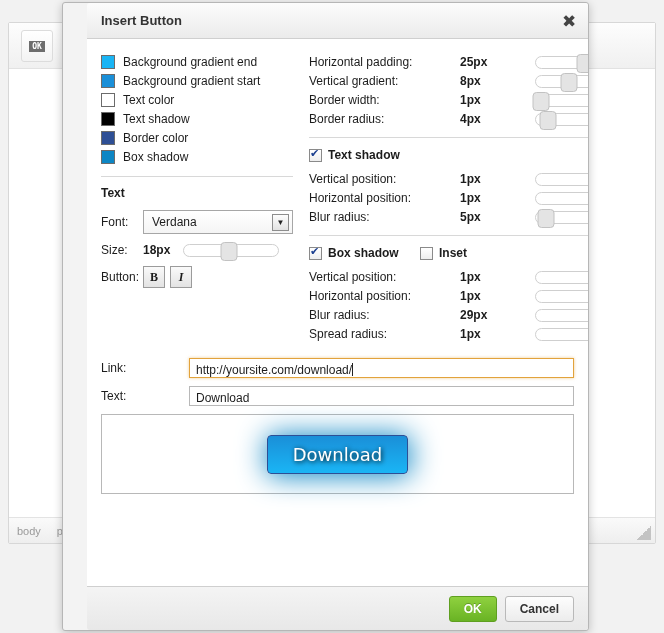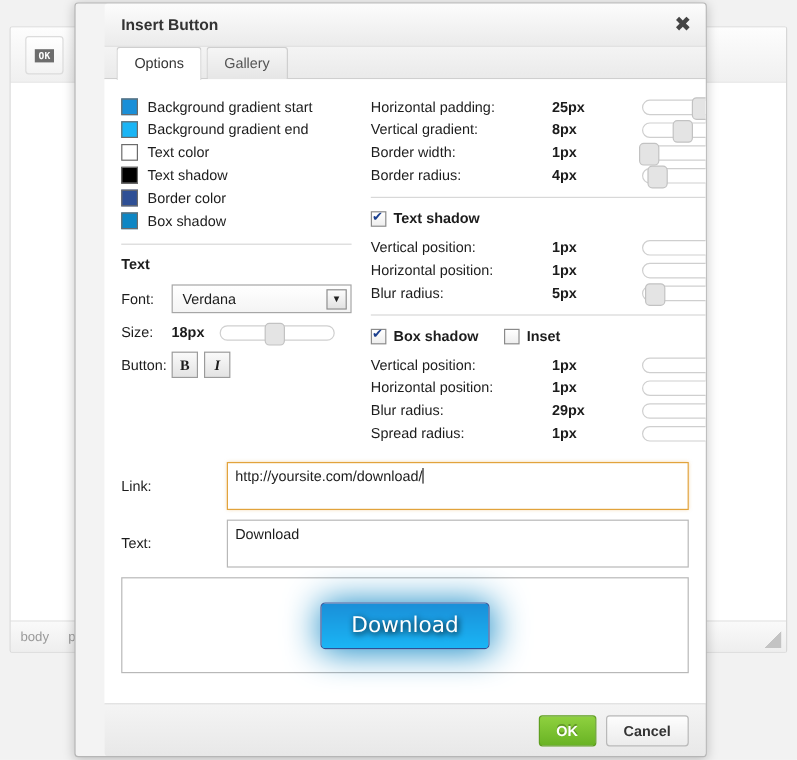--- a/index.html
+++ b/index.html
@@ -218,21 +218,21 @@
   }
   .cb-label { font-size: 12px; font-weight: bold; color: #1c1c1c; }
 
   .r-divider { border-top: 1px solid #d8d8d8; margin: 9px 0 0 0; }
 
   
   #lower { margin-top: 14px; }
   .field-row { display: flex; align-items: center; margin-bottom: 8px; }
   .field-label { font-size: 12px; color: #1c1c1c; width: 88px; flex: none; }
   .textinput {
-    flex: 1 1 auto; height: 40px;
+    flex: 1 1 auto; height: 20px;
     border: 1px solid #b8b8b8;
     background: #fff;
     font-size: 12px; color: #1c1c1c;
     padding: 0 6px; line-height: 22px;
     position: relative;
     white-space: nowrap; overflow: hidden;
   }
   .textinput.focused {
     border: 1px solid #e2a33c;
     box-shadow: 0 0 3px rgba(226,163,60,.55);
@@ -309,38 +309,34 @@
     <div id="resize-grip"></div>
   </div>
 
   <div id="dialog">
 
     <div id="dlg-titlebar">
       <div id="dlg-title">Insert Button</div>
       <div id="dlg-close">✖</div>
     </div>
 
-    <div id="tabstrip">
-      <div class="tab active">Options</div>
-      <div class="tab">Gallery</div>
-    </div>
 
     <div id="dlg-content">
 
       <div id="cols">
 
         <div id="col-left">
 
+          <div class="swatch-row">
+            <span class="swatch" style="background: rgb(26, 181, 245);"></span>
+            <span class="swatch-label">Background gradient end</span>
+          </div>
           <div class="swatch-row">
             <span class="swatch" style="background: rgb(26, 143, 216);"></span>
             <span class="swatch-label">Background gradient start</span>
-          </div>
-          <div class="swatch-row">
-            <span class="swatch" style="background: rgb(26, 181, 245);"></span>
-            <span class="swatch-label">Background gradient end</span>
           </div>
           <div class="swatch-row">
             <span class="swatch" style="background: rgb(255, 255, 255);"></span>
             <span class="swatch-label">Text color</span>
           </div>
           <div class="swatch-row">
             <span class="swatch" style="background: rgb(0, 0, 0);"></span>
             <span class="swatch-label">Text shadow</span>
           </div>
           <div class="swatch-row">

